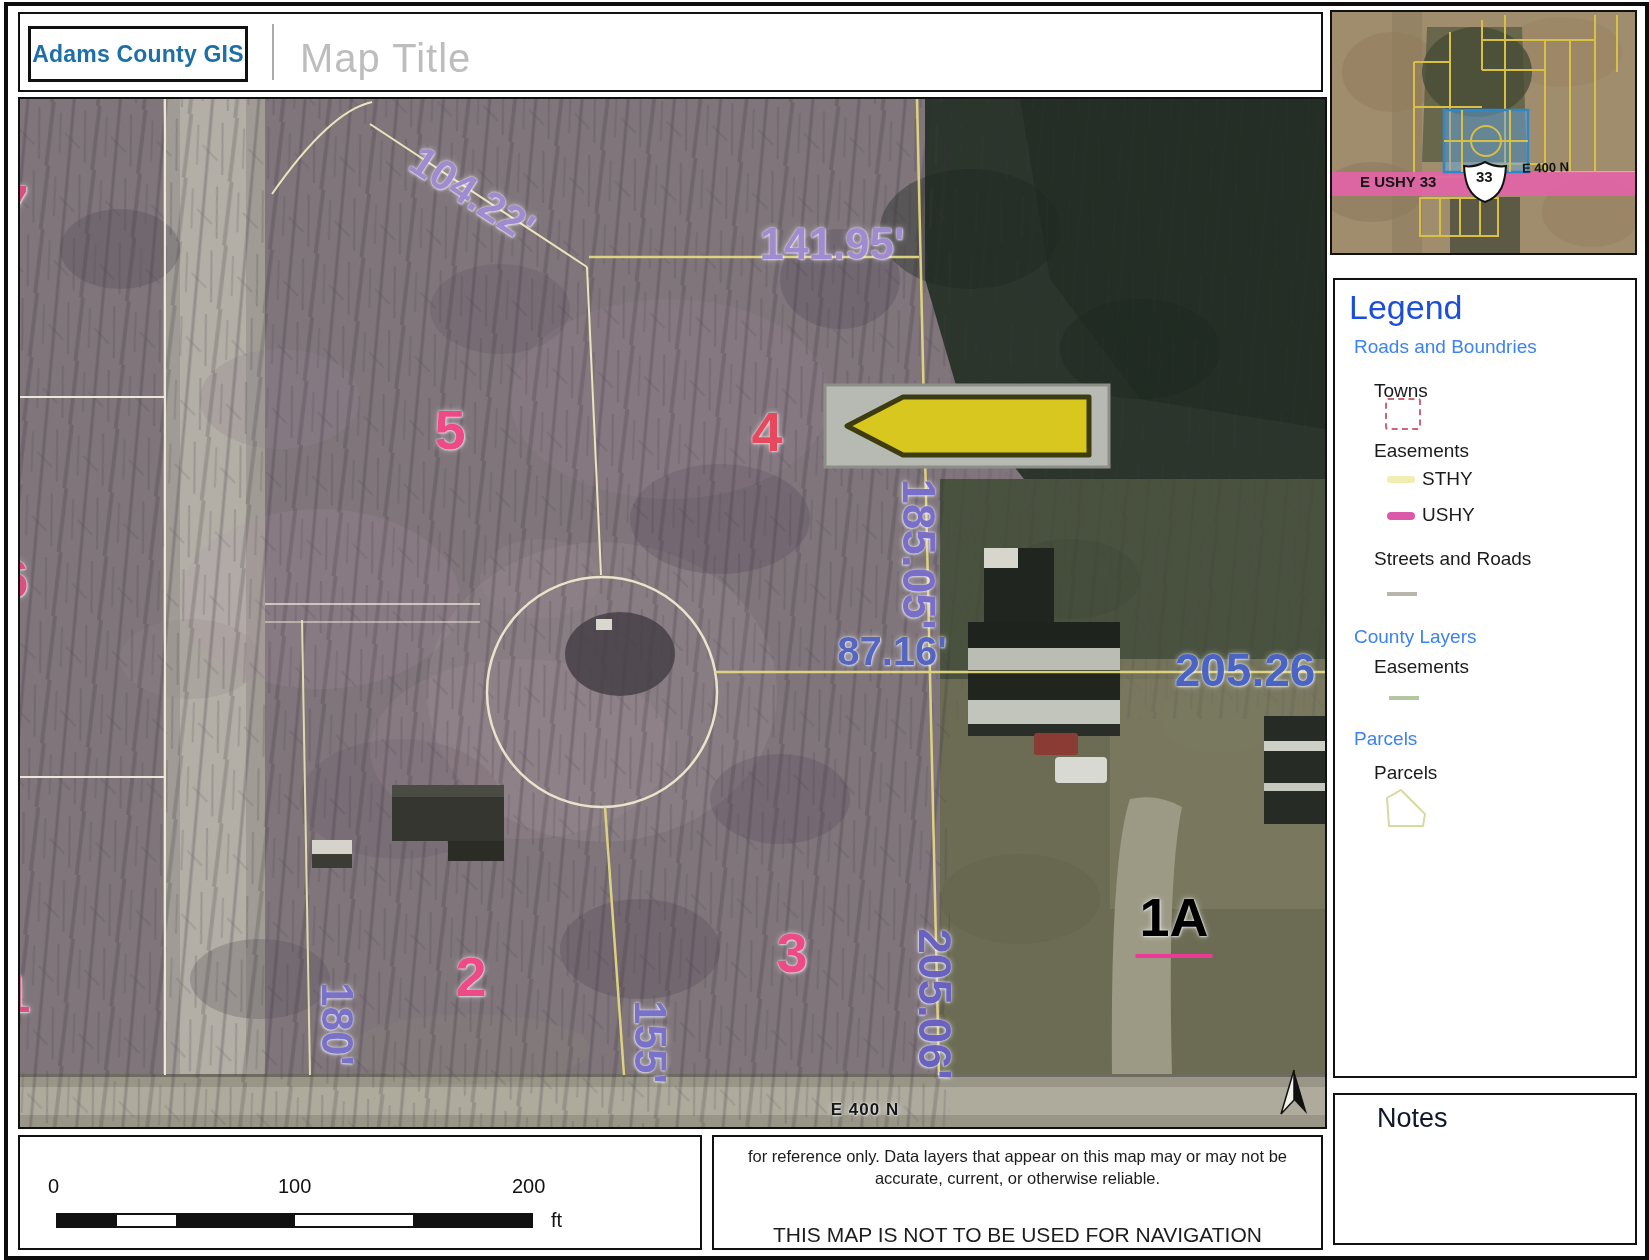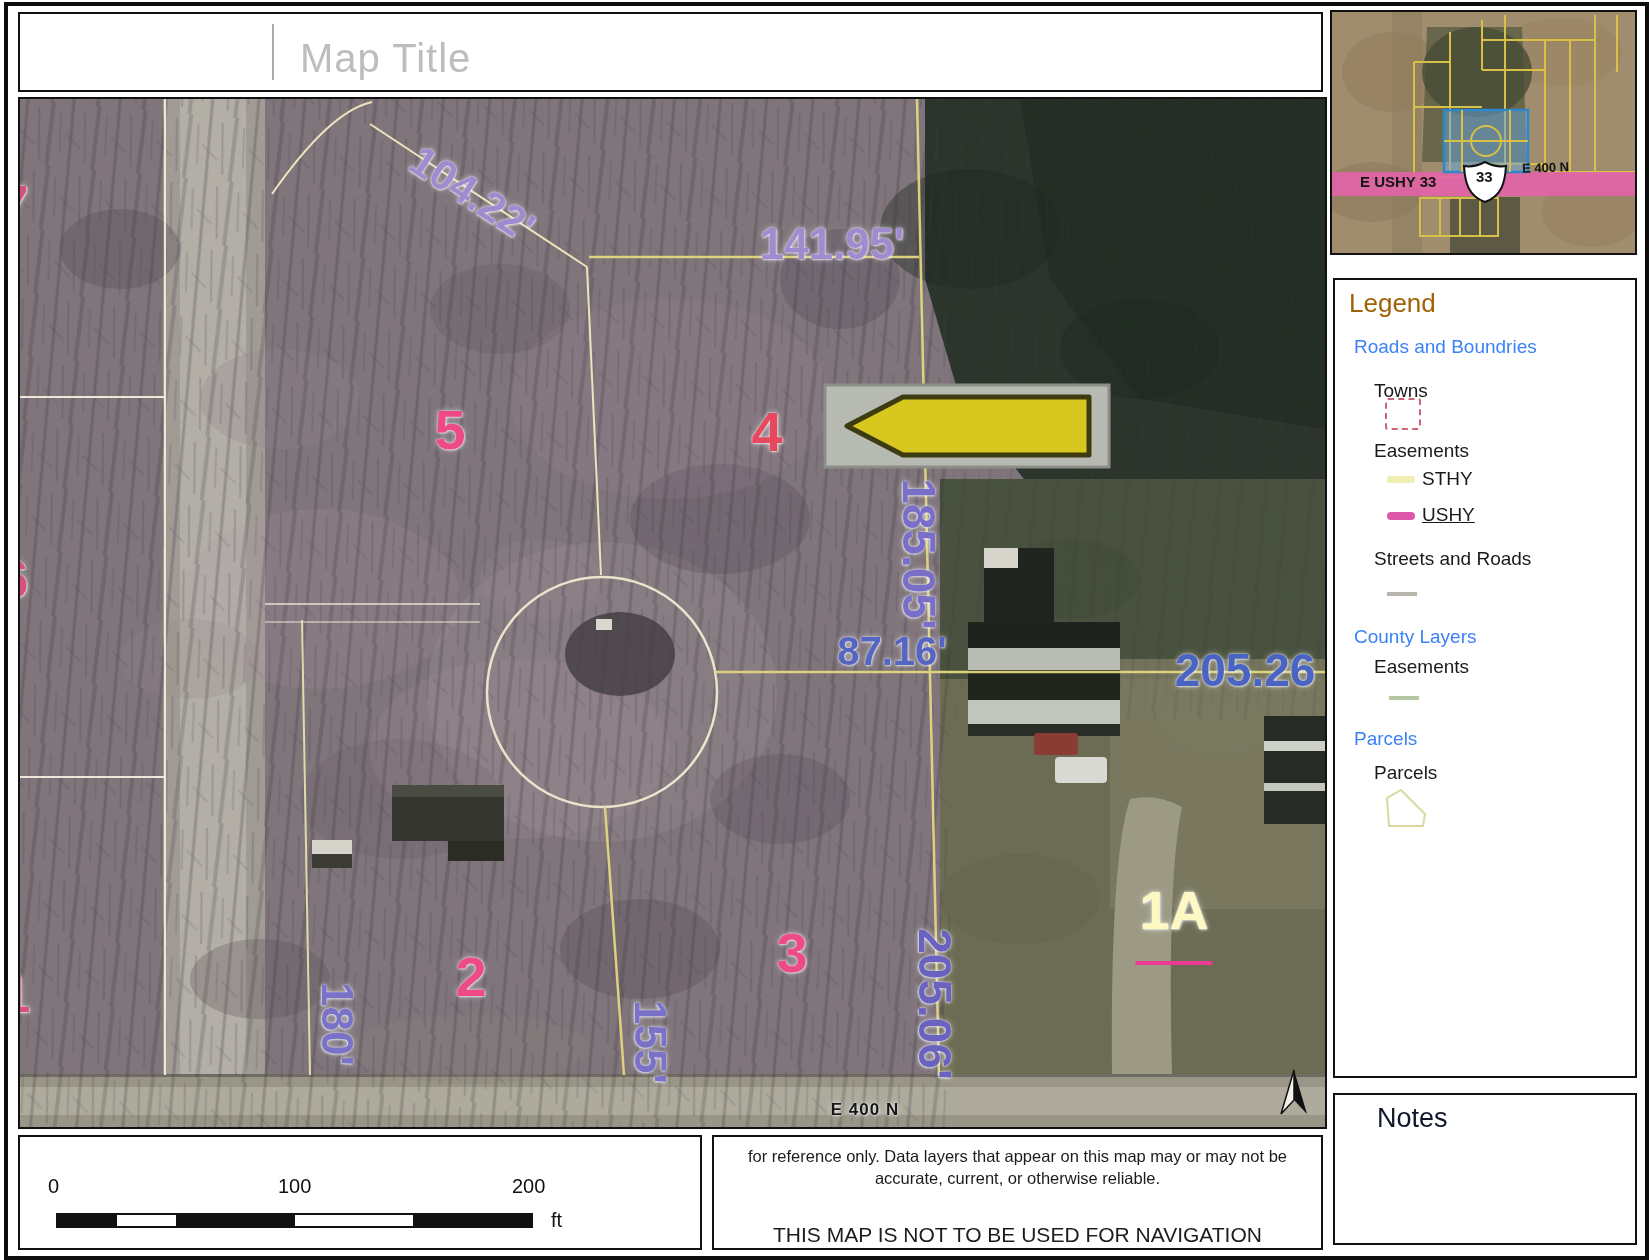--- a/index.html
+++ b/index.html
@@ -22,21 +22,21 @@
   .mlab{position:absolute;font-weight:bold;white-space:nowrap;transform:translate(-50%,-50%);
         text-shadow:0 0 2px rgba(255,255,255,.85),0 0 6px rgba(255,255,255,.55),1px 1px 2px rgba(245,245,255,.5);}
   .rot90{transform:translate(-50%,-50%) rotate(90deg);}
   .rot33{transform:translate(-50%,-50%) rotate(33deg);}
 
   
   .inset-box{left:1330px;top:10px;width:307px;height:245px;overflow:hidden;}
   .ilab{position:absolute;color:#151515;font-weight:bold;white-space:nowrap;}
   .legend-box{left:1333px;top:278px;width:304px;height:800px;}
   .notes-box{left:1333px;top:1093px;width:304px;height:152px;}
-  .legend-title{position:absolute;left:14px;top:8px;font-size:26px;color:#a16207;}
+  .legend-title{position:absolute;left:14px;top:8px;font-size:34px;color:#1d4ed8;}
   .lg-group{position:absolute;left:19px;font-size:19px;color:#3b82f6;}
   .lg-item{position:absolute;left:39px;font-size:19px;color:#1a1a1a;}
   .lg-sublabel{position:absolute;font-size:19px;color:#1a1a1a;}
   .sw{position:absolute;}
   .notes-title{position:absolute;left:15px;top:8px;font-size:27px;color:#0f172a;margin-left:27px;}
 
   
   .scale-box{left:18px;top:1135px;width:684px;height:115px;}
   .sc-tick{position:absolute;top:38px;font-size:20px;color:#111;}
   .sc-bar{position:absolute;left:36px;top:76px;width:477px;height:15px;border:2px solid #111;
@@ -48,20 +48,23 @@
              line-height:21.5px;color:#1c1c1c;}
   .disc-warn{position:absolute;left:10px;right:10px;top:86px;text-align:center;font-size:21px;color:#1c1c1c;}
 </style>
 </head>
 <body>
 
 <div class="page">
   <div class="frame"></div>
 
   <div class="panel header-box">
+    <div class="logo-box">
+      <span class="logo-text">Adams County GIS</span>
+    </div>
     <div class="hdr-divider"></div>
     <div class="map-title">Map Title</div>
   </div>
 
   <div class="map-box">
     <svg width="1305" height="1028" viewBox="0 0 1305 1028">
       <defs>
         <pattern id="trees" width="46" height="64" patternUnits="userSpaceOnUse" patternTransform="rotate(5)">
           <line x1="8" y1="0" x2="8" y2="64" stroke="#372e3a" stroke-width="3" opacity="0.45"></line>
           <line x1="20" y1="6" x2="24" y2="58" stroke="#443a46" stroke-width="2" opacity="0.4"></line>
@@ -170,21 +173,21 @@
     <div class="mlab rot90" style="left:899px;top:455px;font-size:46px;color:#7a6fc8;">185.05'</div>
     <div class="mlab" style="left:872px;top:552px;font-size:40px;color:#5566c2;">87.16'</div>
     <div class="mlab" style="left:1225px;top:571px;font-size:46px;color:#4a64c4;">205.26</div>
     <div class="mlab rot90" style="left:915px;top:905px;font-size:46px;color:#6a62c0;">205.06'</div>
     <div class="mlab rot90" style="left:317px;top:925px;font-size:44px;color:#7a72c8;">180'</div>
     <div class="mlab rot90" style="left:630px;top:943px;font-size:44px;color:#7a72c8;">155'</div>
     <div class="mlab" style="left:430px;top:330px;font-size:56px;color:#ef4a88;">5</div>
     <div class="mlab" style="left:747px;top:332px;font-size:56px;color:#e8485e;">4</div>
     <div class="mlab" style="left:451px;top:877px;font-size:56px;color:#ef4a88;">2</div>
     <div class="mlab" style="left:772px;top:853px;font-size:56px;color:#ef4a88;">3</div>
-    <div class="mlab" style="left:1154px;top:823px;font-size:54px;color:#fef9c3;border-bottom:4px solid #ea3a96;padding:0 4px 20px;">1A</div>
+    <div class="mlab" style="left:1154px;top:823px;font-size:54px;color:#000000;border-bottom:4px solid #ea3a96;padding:0 4px 6px;">1A</div>
     <div class="mlab" style="left:-6px;top:105px;font-size:52px;color:#d8517e;">7</div>
     <div class="mlab" style="left:-6px;top:480px;font-size:52px;color:#d8517e;">6</div>
     <div class="mlab" style="left:-4px;top:895px;font-size:52px;color:#d8517e;">1</div>
     <div class="mlab" style="left:845px;top:1011px;font-size:17px;color:#161616;letter-spacing:1px;">E 400 N</div>
   </div>
 
   <div class="panel inset-box">
     <svg width="303" height="241" viewBox="0 0 303 241">
       <rect x="0" y="0" width="303" height="241" fill="#a08d6e"></rect>
       <ellipse cx="60" cy="60" rx="50" ry="40" fill="#8f7c5c" opacity="0.5"></ellipse>
@@ -233,21 +236,21 @@
 
   <div class="panel legend-box">
     <div class="legend-title">Legend</div>
     <div class="lg-group" style="top:56px;">Roads and Boundries</div>
     <div class="lg-item" style="top:100px;">Towns</div>
     <div class="sw" style="left:50px;top:118px;width:32px;height:28px;border:2px dashed #cc6677;border-radius:3px;"></div>
     <div class="lg-item" style="top:160px;">Easements</div>
     <div class="sw" style="left:52px;top:196px;width:28px;height:7px;background:#f0eeb2;border-radius:3px;"></div>
     <div class="lg-sublabel" style="left:87px;top:188px;">STHY</div>
     <div class="sw" style="left:52px;top:232px;width:28px;height:8px;background:#dc58a8;border-radius:4px;"></div>
-    <div class="lg-sublabel" style="left:87px;top:224px;text-decoration:underline;">USHY</div>
+    <div class="lg-sublabel" style="left:87px;top:224px;">USHY</div>
     <div class="lg-item" style="top:268px;">Streets and Roads</div>
     <div class="sw" style="left:52px;top:312px;width:30px;height:4px;background:#b8b5ac;"></div>
     <div class="lg-group" style="top:346px;">County Layers</div>
     <div class="lg-item" style="top:376px;">Easements</div>
     <div class="sw" style="left:54px;top:416px;width:30px;height:4px;background:#b5c6a2;"></div>
     <div class="lg-group" style="top:448px;">Parcels</div>
     <div class="lg-item" style="top:482px;">Parcels</div>
     <svg class="sw" style="left:50px;top:508px;" width="44" height="42" viewBox="0 0 44 42">
       <polygon points="2,10 16,2 40,26 38,38 4,38" fill="none" stroke="#d8d8a0" stroke-width="2"></polygon>
     </svg>

